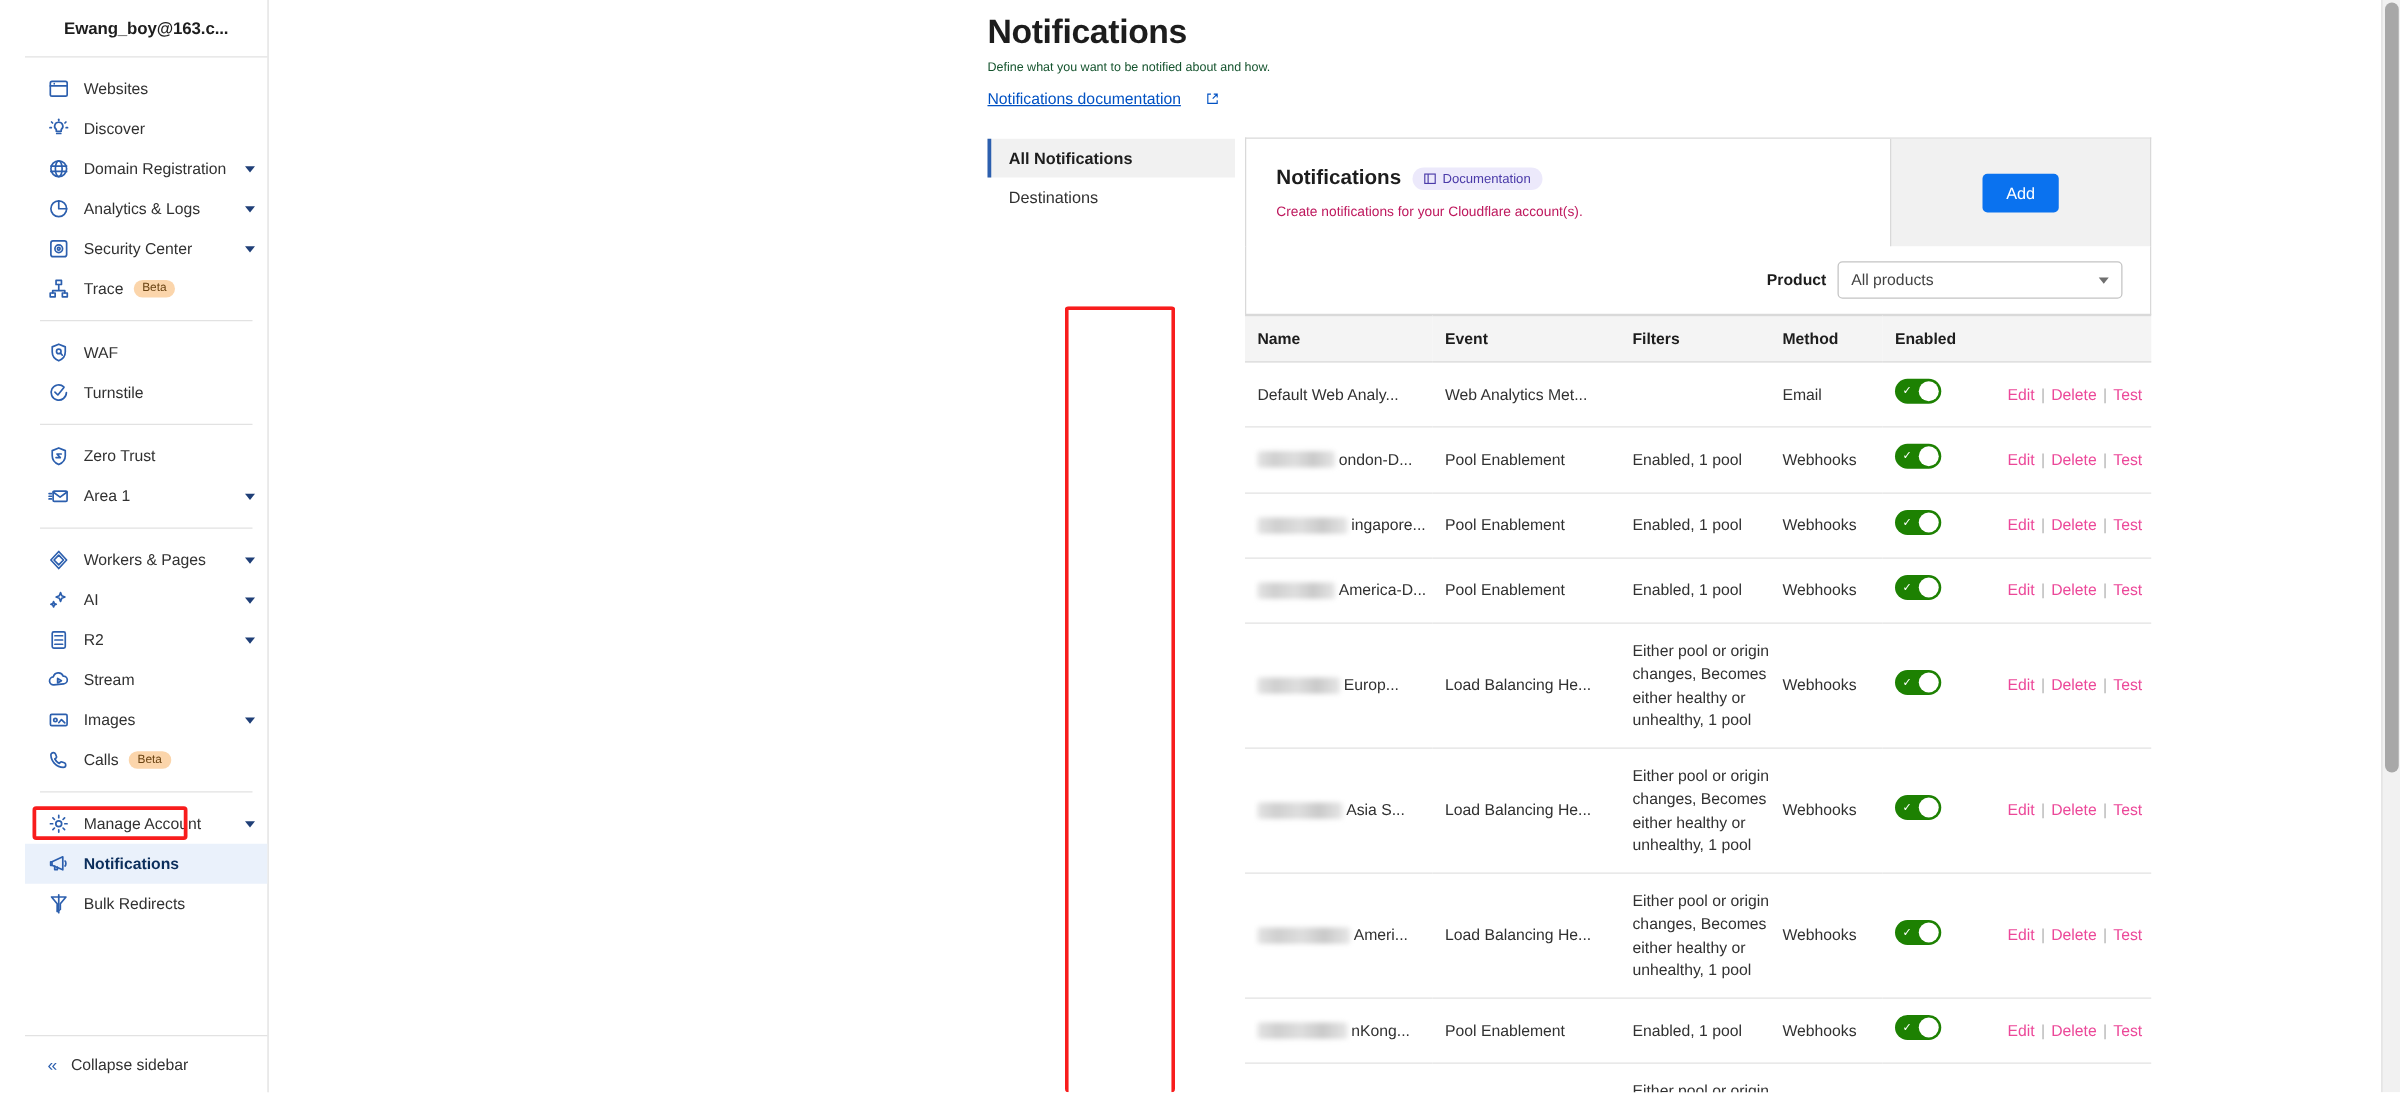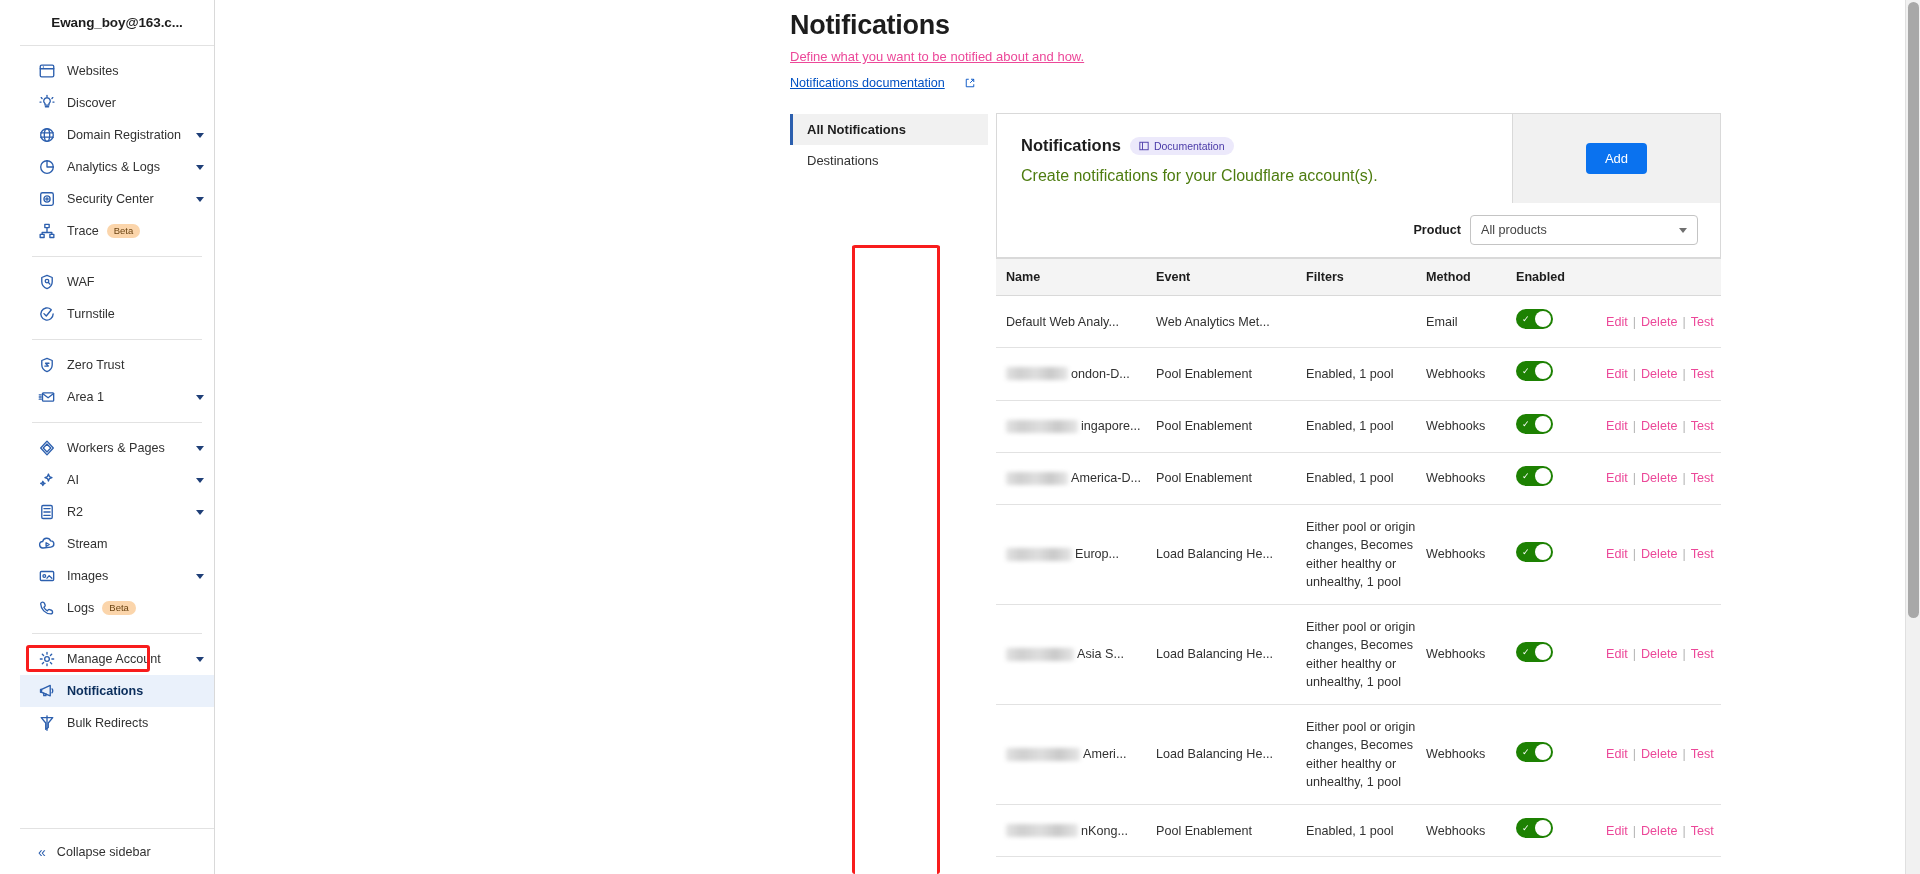--- a/index.html
+++ b/index.html
@@ -66,21 +66,21 @@
     pointer-events: none; z-index: 40;
   }
 
   
   .main {
     flex: 1; height: 874px; position: relative;
     overflow: hidden; background: #fff;
   }
   .page-head { padding: 10px 0 0 575px; }
   .page-title { font-size: 27px; font-weight: 700; color: #1d1d1d; letter-spacing: -0.3px; }
-  .page-sub { font-size: 13px; color: #ec4899; margin-top: 8px; text-decoration: underline; }
+  .page-sub { font-size: 10px; color: #14532d; margin-top: 8px; }
   .doclink {
     display: inline-flex; align-items: center; gap: 20px;
     font-size: 12.6px; color: #0051c3;
     text-decoration: underline; margin-top: 12px; cursor: pointer;
   }
   .doclink svg { display: block; }
 
   .body-cols { display: flex; margin-top: 22px; padding-left: 575px; }
   .subnav { width: 198px; flex: 0 0 198px; padding-top: 1px; }
   .subnav-item {
@@ -99,21 +99,21 @@
   }
   .card-top .left { flex: 1; padding: 22px 20px 18px 24px; }
   .card-title-row { display: flex; align-items: center; gap: 9px; }
   .card-title { font-size: 16.5px; font-weight: 700; color: #1d1d1d; }
   .docbadge {
     display: inline-flex; align-items: center; gap: 5px;
     background: #ece9fb; color: #4a3aa8;
     font-size: 10.5px; border-radius: 11px; padding: 3px 9px; cursor: pointer;
   }
   .docbadge svg { display: block; }
-  .card-desc { font-size: 16px; color: #4d7c0f; margin-top: 12px; }
+  .card-desc { font-size: 11px; color: #be185d; margin-top: 12px; }
   .card-top .right {
     width: 208px; flex: 0 0 208px; background: #f1f1f1;
     border-left: 1px solid #d9d9d9;
     display: flex; align-items: center; justify-content: center;
   }
   .btn-add {
     background: #0a72ef; color: #fff; border: none;
     font-size: 13px; padding: 8px 19px; border-radius: 4px;
     cursor: pointer; font-family: inherit;
   }
@@ -365,21 +365,21 @@
             </span>
             <span class="lbl">Images</span>
             <span class="caret"></span>
           </div>
           <div class="nav-item">
             <span class="ico">
               <svg width="18" height="18" viewBox="0 0 20 20">
                 <path d="M5.2 3.4c.9 0 1.6.5 1.9 1.3l.8 2a1.4 1.4 0 0 1-.4 1.6l-1 .8a9.4 9.4 0 0 0 4 4l.8-1a1.4 1.4 0 0 1 1.6-.4l2 .8c.8.3 1.3 1 1.3 1.9a2.2 2.2 0 0 1-2.2 2.2A11.6 11.6 0 0 1 3 5.6a2.2 2.2 0 0 1 2.2-2.2z" fill="none" stroke="#2c5fae" stroke-width="1.5" stroke-linecap="round" stroke-linejoin="round"></path>
               </svg>
             </span>
-            <span class="lbl">Logs</span>
+            <span class="lbl">Calls</span>
             <span class="beta">Beta</span>
           </div>
         </div>
         <div class="divider"></div>
         <div class="navgroup">
           <div class="nav-item">
             <span class="ico">
               <svg width="18" height="18" viewBox="0 0 20 20">
                 <circle cx="10" cy="10" r="2.6" fill="none" stroke="#2c5fae" stroke-width="1.5" stroke-linecap="round" stroke-linejoin="round"></circle>
                 <path d="M10 2.6v2M10 15.4v2M2.6 10h2M15.4 10h2M4.8 4.8l1.4 1.4M13.8 13.8l1.4 1.4M15.2 4.8l-1.4 1.4M6.2 13.8l-1.4 1.4" fill="none" stroke="#2c5fae" stroke-width="1.5" stroke-linecap="round" stroke-linejoin="round"></path>

